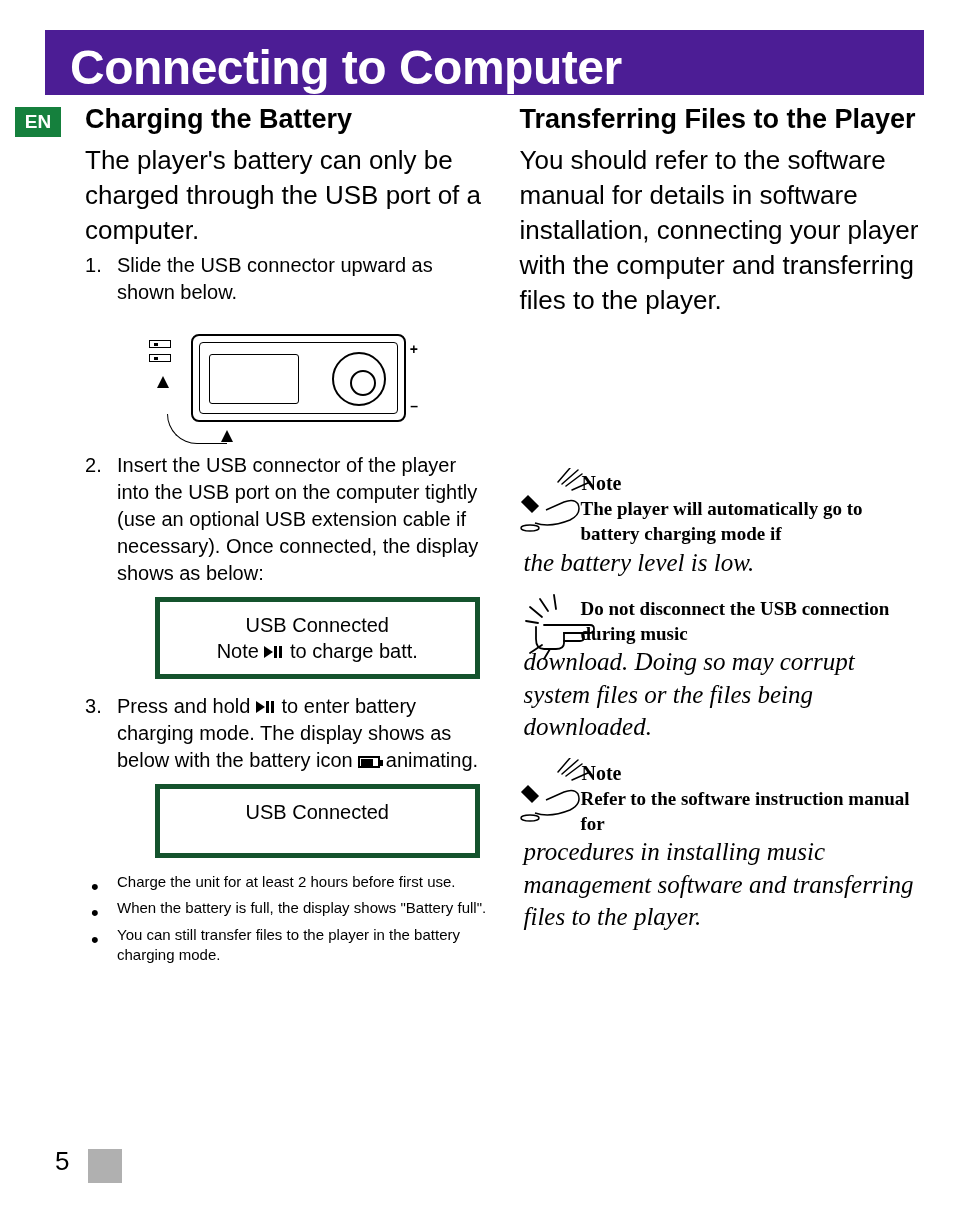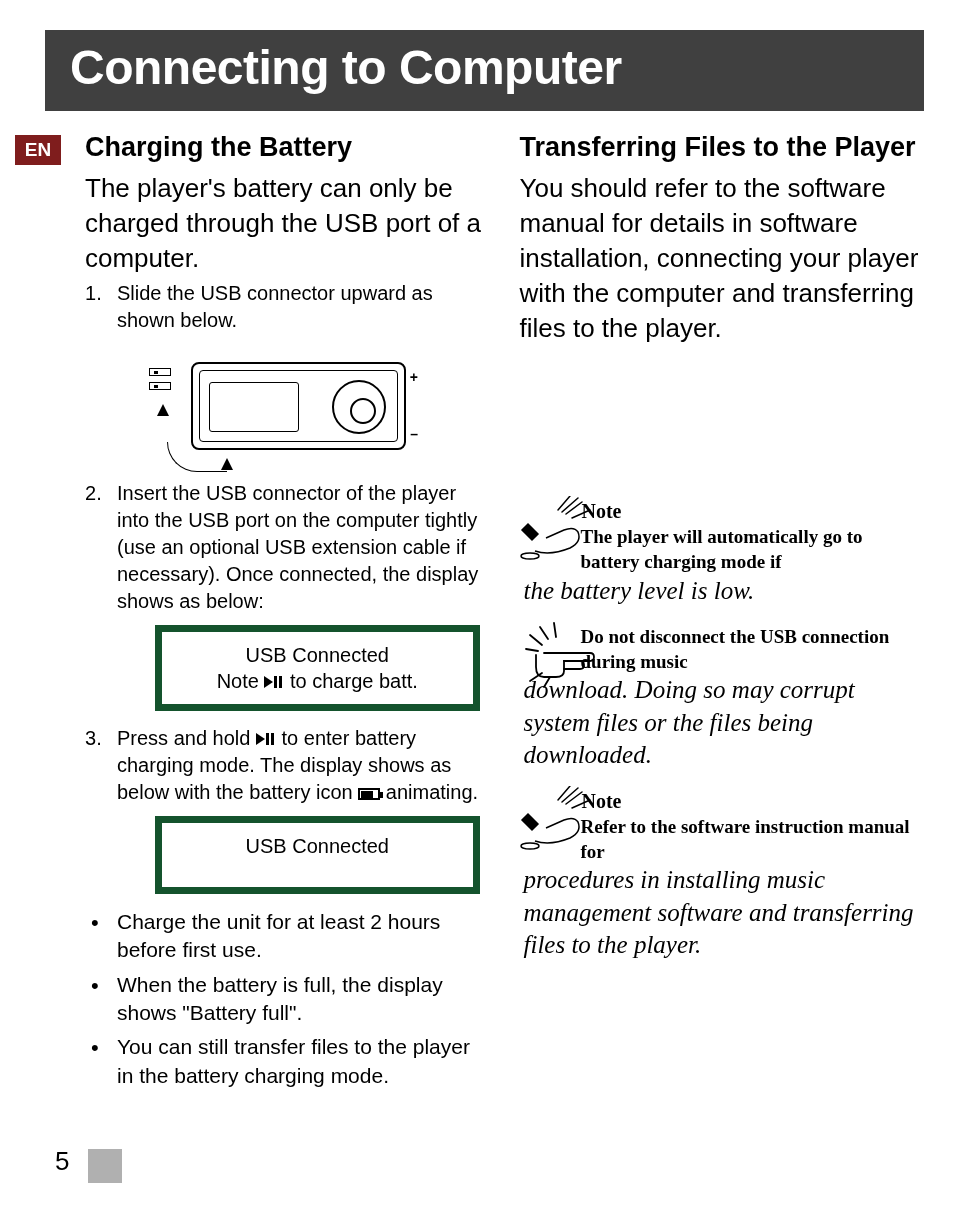--- a/index.html
+++ b/index.html
@@ -5,41 +5,41 @@
   * { box-sizing: border-box; margin: 0; padding: 0; }
   body {
     width: 954px;
     height: 1215px;
     background: #fff;
     font-family: "Segoe UI", "Myriad Pro", Arial, sans-serif;
     color: #000;
     position: relative;
   }
   .title-bar {
-    background: #404040;
+    background: #4c1d95;
     color: #fff;
-    margin: 30px 30px 20px 45px;
-    padding: 10px 25px 16px 25px;
+    margin: 30px 30px 8px 45px;
+    padding: 10px 25px 0 25px;
   }
   .title-bar h1 {
     font-size: 48px;
     font-weight: 800;
     letter-spacing: -0.5px;
   }
   .content {
     display: flex;
     padding: 0 30px 0 0;
     gap: 20px;
     position: relative;
   }
   .lang-tag {
     position: absolute;
     left: 15px;
     top: 4px;
-    background: #7f1d1d;
+    background: #15803d;
     color: #fff;
     font-weight: 800;
     font-size: 19px;
     padding: 4px 8px;
     width: 46px;
     text-align: center;
   }
   .col {
     flex: 1;
     padding-top: 0;
@@ -73,21 +73,21 @@
   ol > li::before {
     content: counter(step) ".";
     position: absolute;
     left: 0;
   }
   ul.bullets {
     list-style: none;
     margin: 8px 0;
   }
   ul.bullets > li {
-    font-size: 21px;
+    font-size: 15px;
     line-height: 1.35;
     padding-left: 32px;
     position: relative;
     margin-bottom: 6px;
   }
   ul.bullets > li::before {
     content: "•";
     position: absolute;
     left: 6px;
     font-size: 22px;
@@ -175,21 +175,21 @@
   .curve {
     position: absolute;
     left: 18px; bottom: -6px;
     width: 60px; height: 30px;
     border: 1.5px solid #000;
     border-top: none;
     border-right: none;
     border-radius: 0 0 0 30px;
   }
   .display-box {
-    border: 7px solid #14532d;
+    border: 5px solid #14532d;
     margin: 10px 10px 14px 38px;
     padding: 10px 12px;
     text-align: center;
     min-height: 56px;
   }
   .display-box .line {
     font-size: 20px;
     line-height: 1.3;
   }
   .play-icon {

